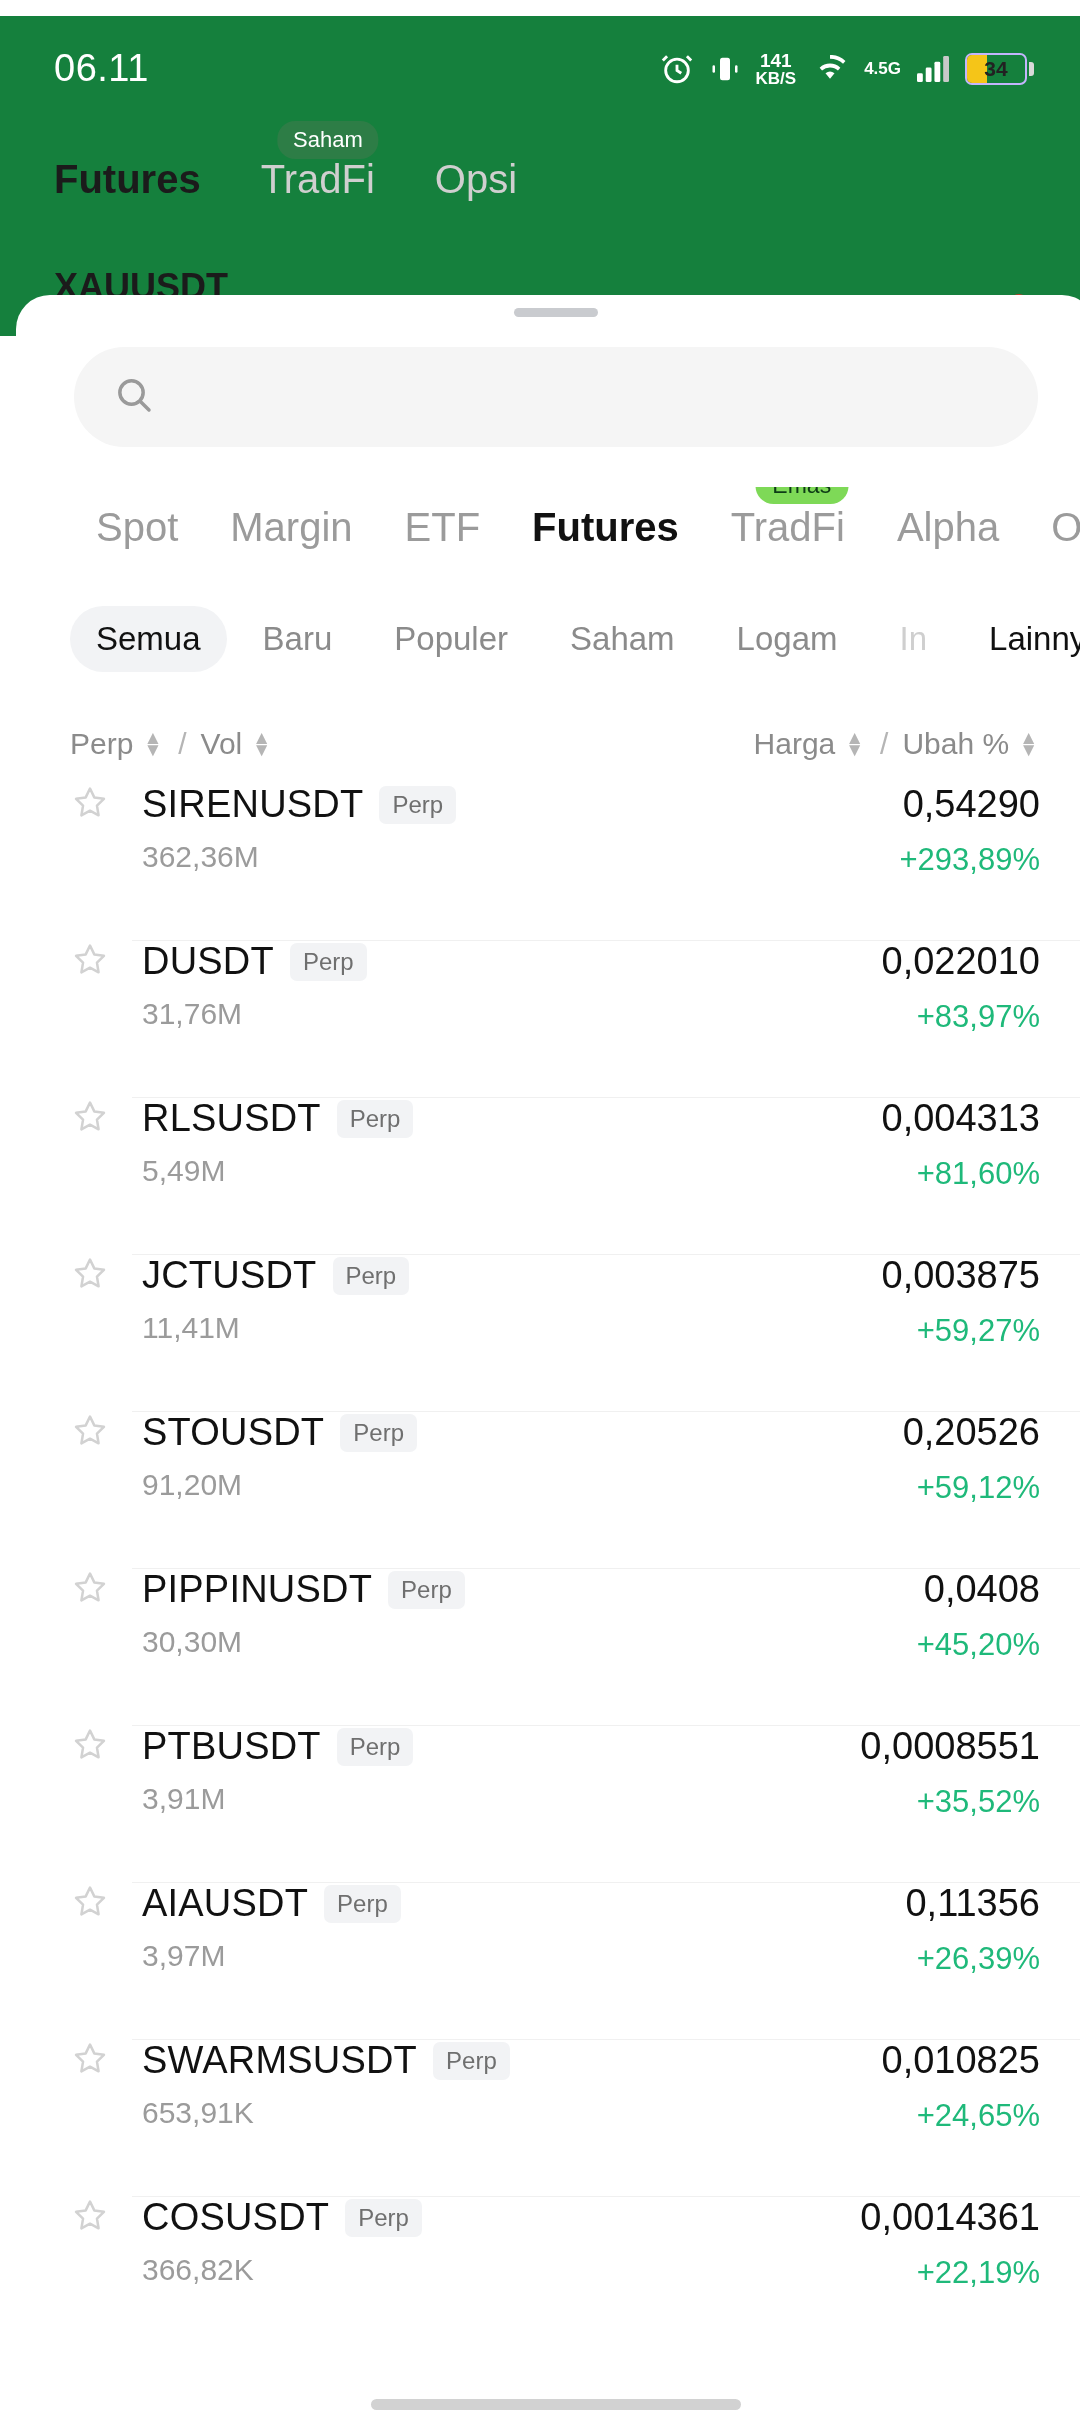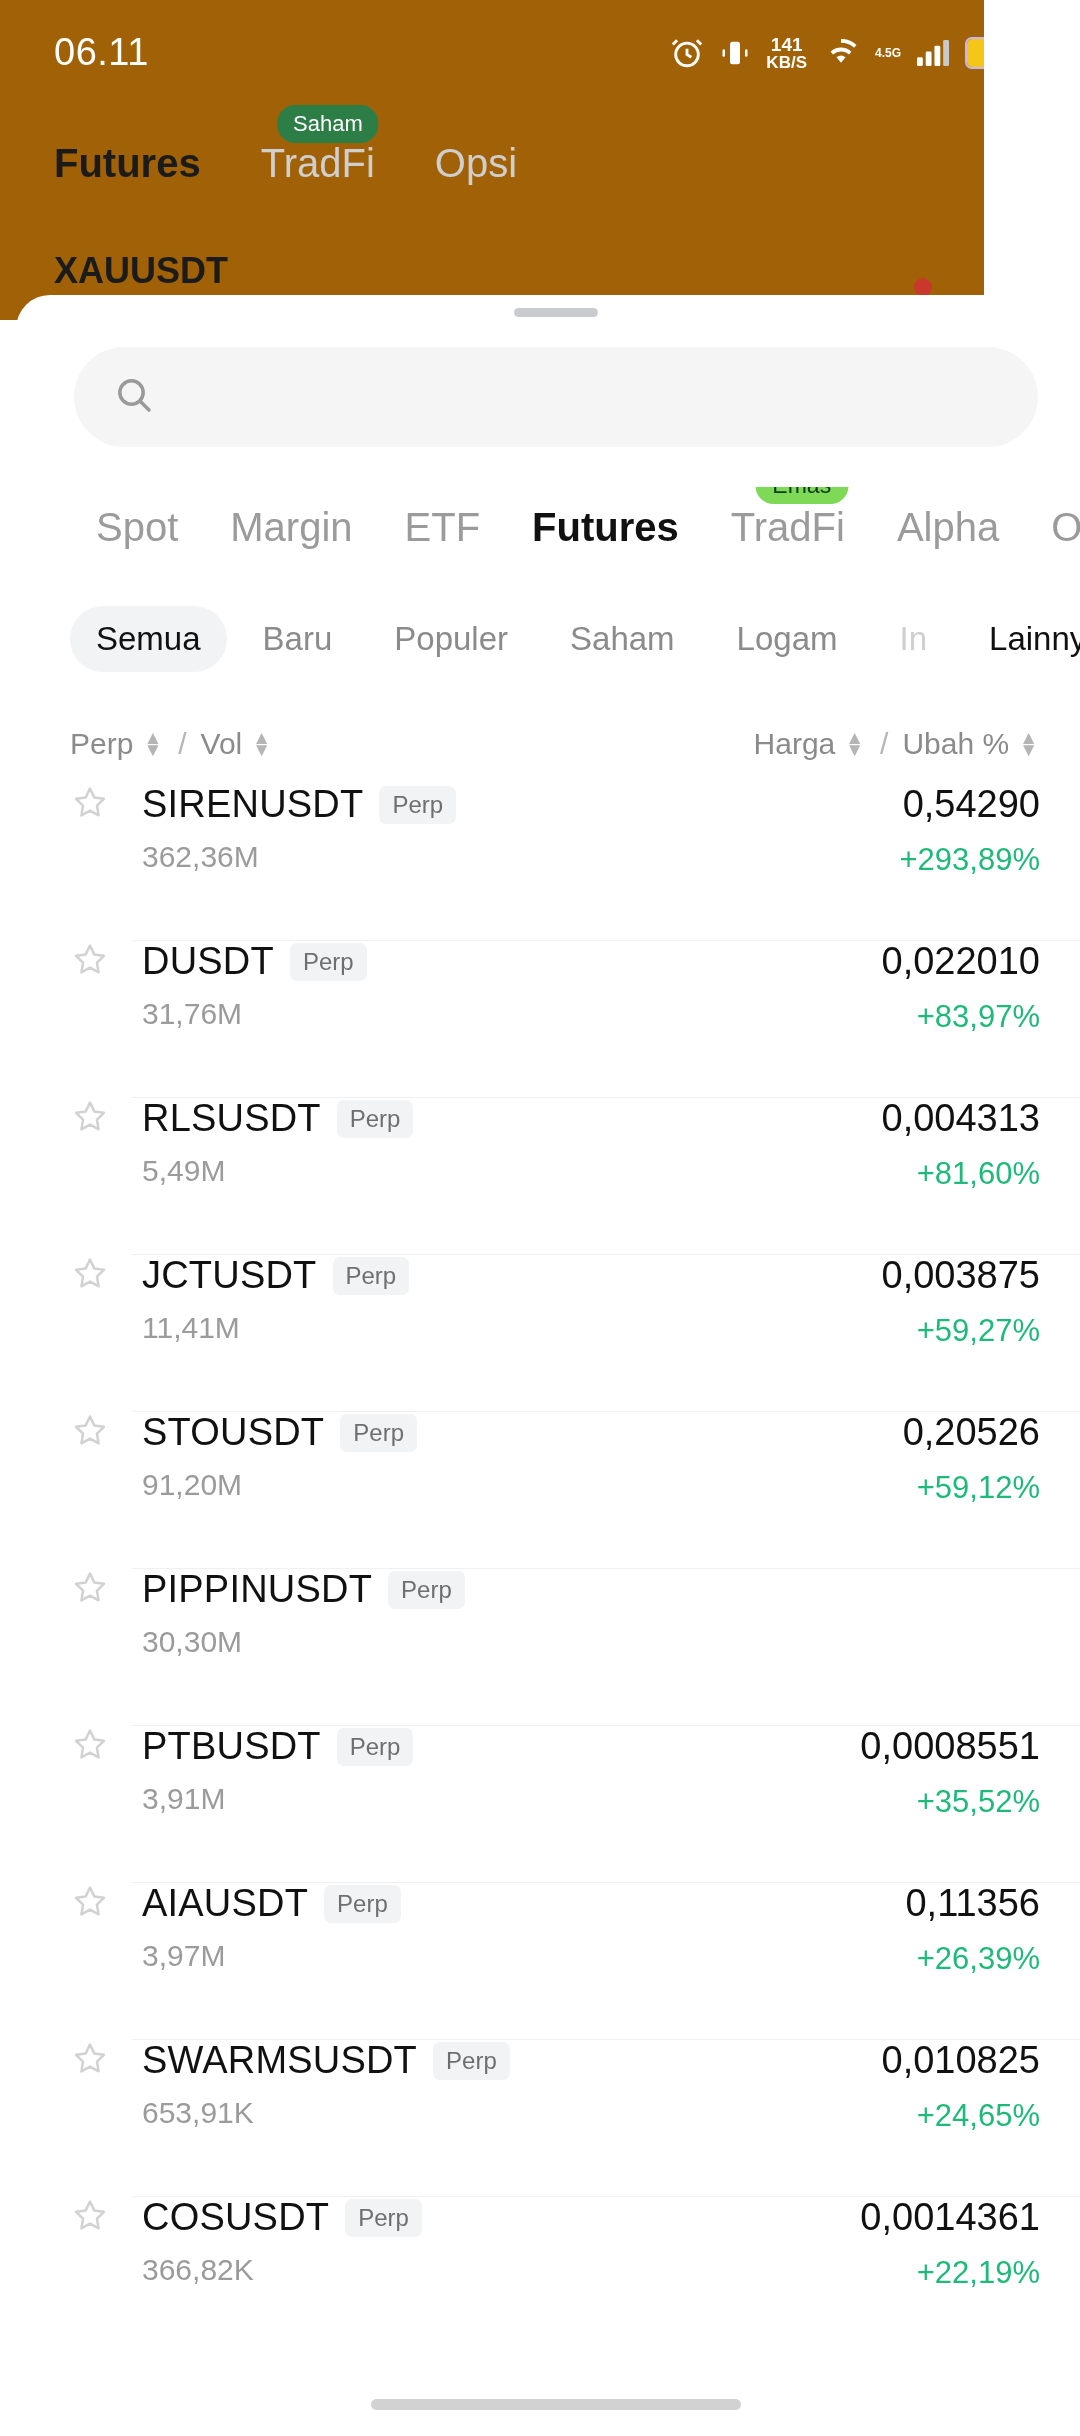--- a/index.html
+++ b/index.html
@@ -14,24 +14,24 @@
   .screen {
     position: relative;
     width: 1080px;
     height: 2436px;
     background: #ffffff;
   }
 
   
   .backdrop {
     position: absolute;
-    top: 0; left: 0;
-    width: 984px;
+    top: 16px; left: 0;
+    width: 1080px;
     height: 320px;
-    background: #a16207;
+    background: #15803d;
     overflow: hidden;
   }
 
   .statusbar {
     position: absolute;
     top: 0; left: 0;
     width: 1080px;
     height: 105px;
     display: flex;
     align-items: center;
@@ -57,21 +57,21 @@
     line-height: 1.0;
     font-size: 17px;
     font-weight: 700;
     color: #ffffff;
   }
   .kbs .n { font-size: 19px; }
   .netlabel {
     display: flex;
     flex-direction: column;
     line-height: 1.0;
-    font-size: 12px;
+    font-size: 17px;
     font-weight: 700;
     color: #fff;
   }
   .battery {
     display: flex;
     align-items: center;
   }
   .batt-body {
     position: relative;
     width: 62px;
@@ -590,20 +590,24 @@
               <path d="M12 3.5l2.7 5.6 6.1.9-4.4 4.3 1 6.1-5.4-2.9-5.4 2.9 1-6.1L3.2 10l6.1-.9z"></path>
             </svg>
         </span>
         <div class="rleft">
           <div class="rname">
             <span class="sym">PIPPINUSDT</span>
             <span class="perp">Perp</span>
           </div>
           <div class="vol">30,30M</div>
         </div>
+        <div class="rright">
+          <div class="price">0,0408</div>
+          <div class="chg">+45,20%</div>
+        </div>
       </div>
 
       <div class="row">
         <span class="star">
           <svg width="38" height="38" viewBox="0 0 24 24" fill="none" stroke="#d2d2d2" stroke-width="1.6" stroke-linejoin="round">
               <path d="M12 3.5l2.7 5.6 6.1.9-4.4 4.3 1 6.1-5.4-2.9-5.4 2.9 1-6.1L3.2 10l6.1-.9z"></path>
             </svg>
         </span>
         <div class="rleft">
           <div class="rname">

